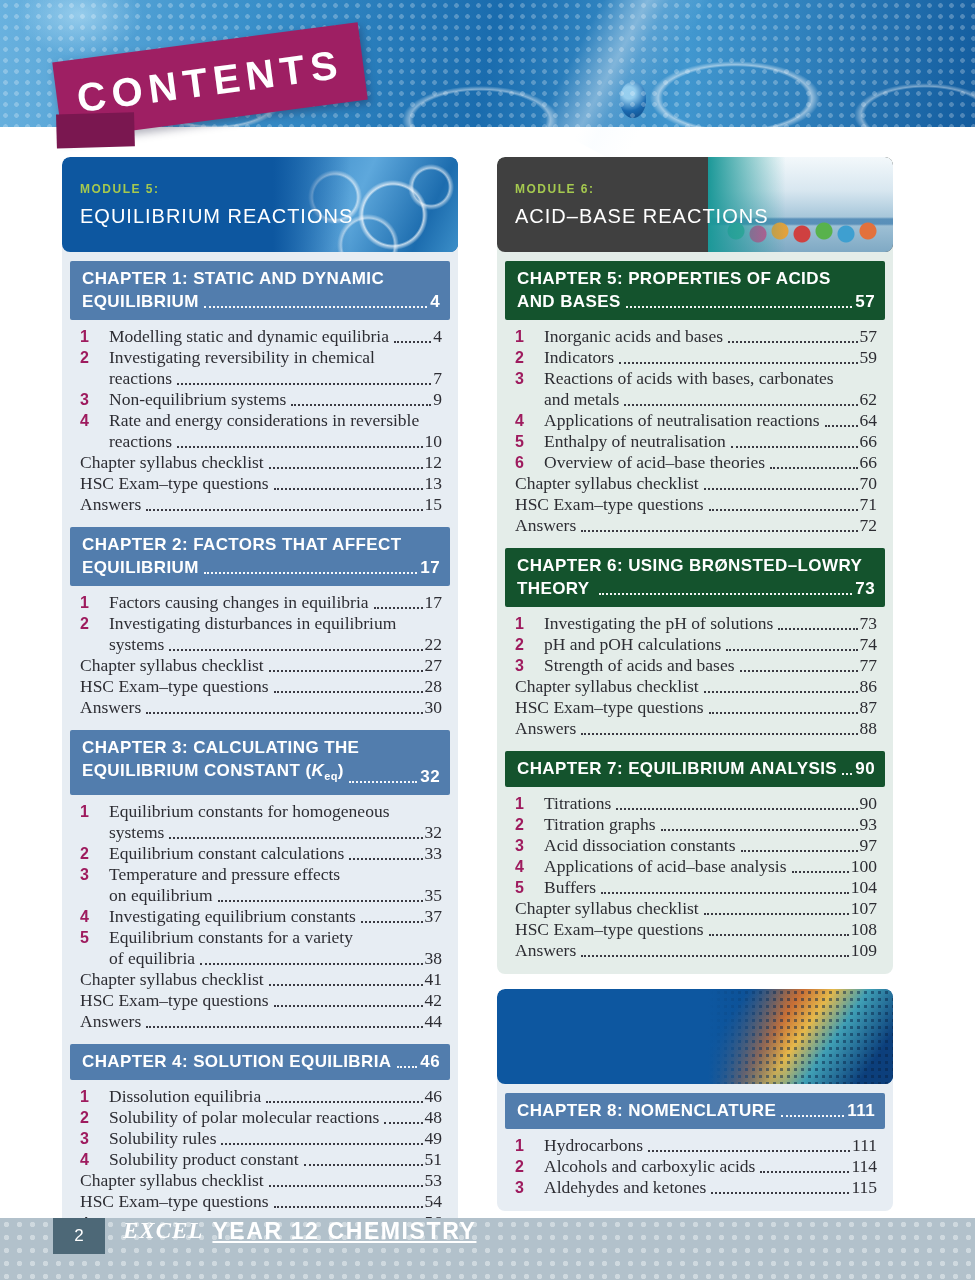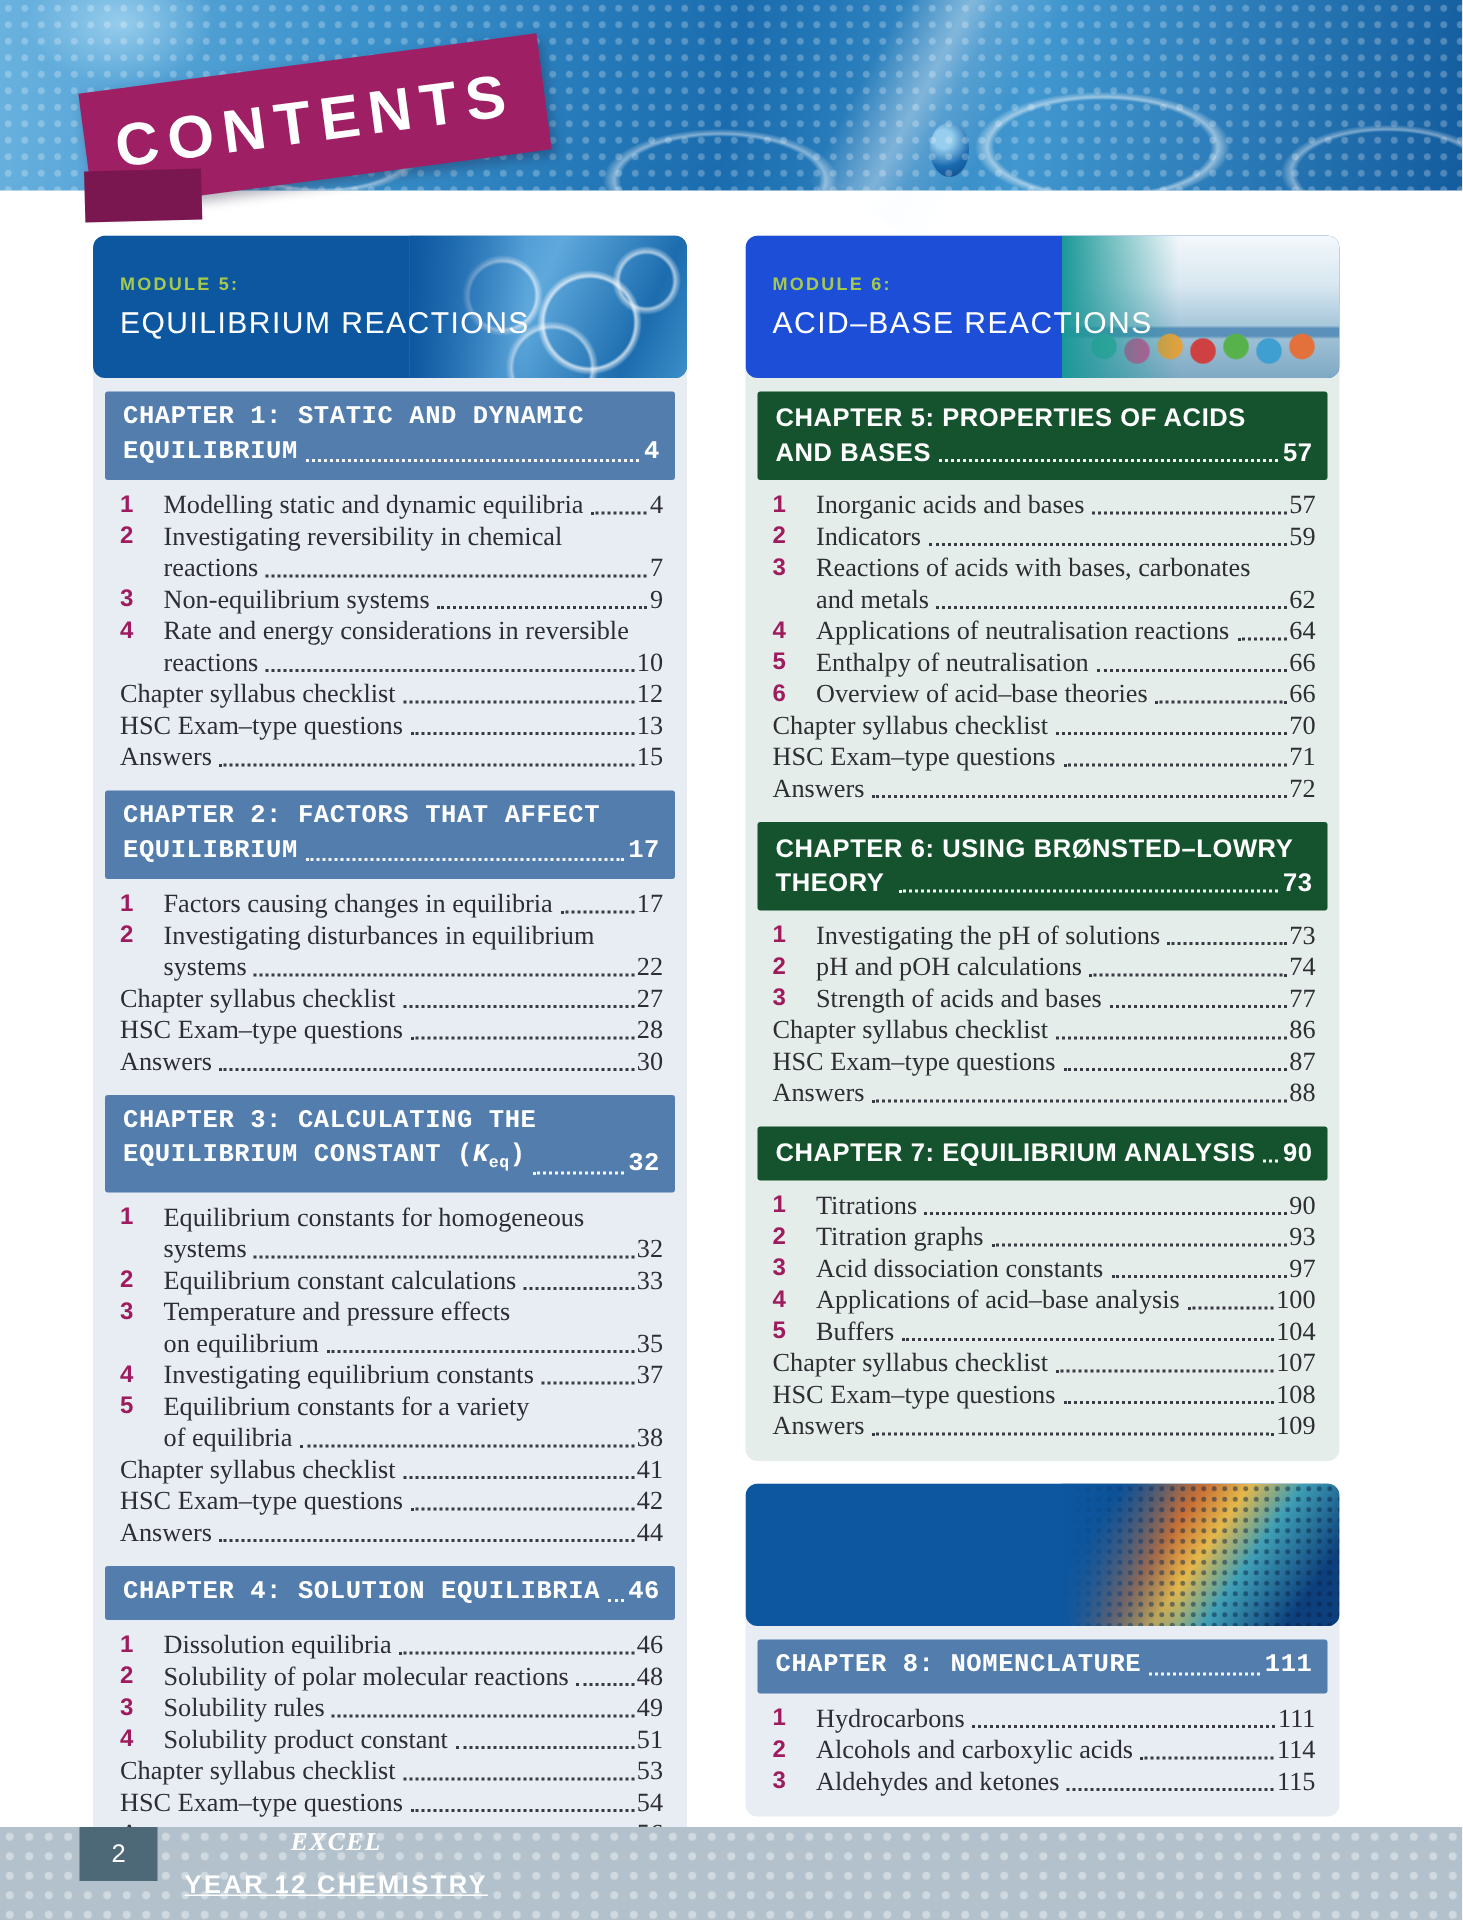--- a/index.html
+++ b/index.html
@@ -34,21 +34,21 @@
   
   .col{position:absolute;top:157px;width:396px;display:flex;flex-direction:column;gap:15px;}
   .col-left{left:62px;}
   .col-right{left:497px;}
   .panel{border-radius:8px;overflow:hidden;padding-bottom:10px;}
   .panel.blue{background:#e7edf3;}
   .panel.teal{background:#e4ede9;}
 
   .module-head{position:relative;height:95px;border-radius:8px;overflow:hidden;}
   .blue .module-head{background:#0d57a0;}
-  .teal .module-head{background:#1d4ed8;}
+  .teal .module-head{background:#404040;}
   .module-text{position:absolute;left:18px;top:19px;z-index:2;line-height:27px;}
   .module-label{color:#a5c94f;font-weight:bold;font-size:12px;letter-spacing:1.5px;}
   .module-title{color:#ffffff;font-weight:normal;font-size:20px;letter-spacing:1px;}
   .module-art{position:absolute;right:0;top:0;height:100%;width:185px;}
   .blue .module-art::before{content:"";position:absolute;inset:0;
     background:linear-gradient(90deg,#0d57a0 0%,rgba(13,87,160,0) 42%);}
   .teal .module-art::before{content:"";position:absolute;inset:0;
     background:linear-gradient(90deg,#1b9898 0%,rgba(27,152,152,0) 42%);}
   .art-module-5{background:
       radial-gradient(circle 34px at 120px 58px, transparent 29px, rgba(255,255,255,.7) 31px, transparent 35px),
@@ -66,21 +66,21 @@
       radial-gradient(circle 9px at 160px 74px, #e2713c 0 8px, transparent 9px),
       linear-gradient(180deg, rgba(77,135,180,0) 60px, rgba(77,135,180,.85) 62px, rgba(77,135,180,.85) 67px, rgba(77,135,180,0) 69px),
       linear-gradient(180deg,#f3f8fb 0%,#d8e7f0 35%,#a9c8db 62%,#7fa9c4 100%);}
   .art-module-7{background:
       radial-gradient(rgba(8,35,70,.5) 1.4px, transparent 1.9px) 0 0/7px 7px,
       linear-gradient(125deg,#0c4c8f 16%,#c86f35 38%,#e5b84a 50%,#3f9fb5 64%,#0c3f7c 86%);}
 
   
   .chapter{margin:9px 8px 0 8px;}
   .chapter-bar{padding:6px 10px 7px 12px;border-radius:2px;}
-  .blue .chapter-bar{background:#527dad;font-family:Liberation Mono, monospace;}
+  .blue .chapter-bar{background:#527dad;}
   .teal .chapter-bar{background:#14532d;}
   .bar-line{display:flex;align-items:flex-end;color:#fff;font-weight:bold;font-size:17px;
     line-height:23px;letter-spacing:.4px;}
   .bar-txt{flex:none;white-space:pre;}
   .bar-txt .sub{font-size:11px;vertical-align:-4px;}
   .bar-txt .it{font-style:italic;}
   .bar-leader{flex:1 1 auto;min-width:10px;border-bottom:2.4px dotted rgba(255,255,255,.95);margin:0 3px 5px 5px;}
   .bar-page{flex:none;}
 
   .entries{padding:6px 8px 3px 10px;}
@@ -94,21 +94,21 @@
   .pg{flex:none;line-height:21px;}
 
   
   .footer{position:absolute;left:0;top:1218px;width:975px;height:62px;background:#b2c1cb;}
   .footer-dots{position:absolute;inset:0;opacity:.4;
     background-image:radial-gradient(rgba(255,255,255,.95) 2.4px, transparent 3px);
     background-size:13px 13px;}
   .page-box{position:absolute;left:53px;top:0;width:52px;height:36px;background:#4d6877;
     color:#fff;display:flex;align-items:center;justify-content:center;font-size:17px;}
   .brand{position:absolute;left:123px;top:0;height:36px;color:#fff;display:flex;gap:9px;
-    align-items:center;font-size:17px;flex-direction:column;}
+    font-size:23px;}
   .brand-excel{font-family:"Liberation Serif",serif;font-style:italic;font-weight:bold;letter-spacing:1px;}
   .brand-title{font-weight:bold;letter-spacing:1.6px;text-decoration:underline;}
 </style>
 </head>
 <body>
 
 <div class="page">
 
   <div class="hero">
     <div class="pipette"></div>

